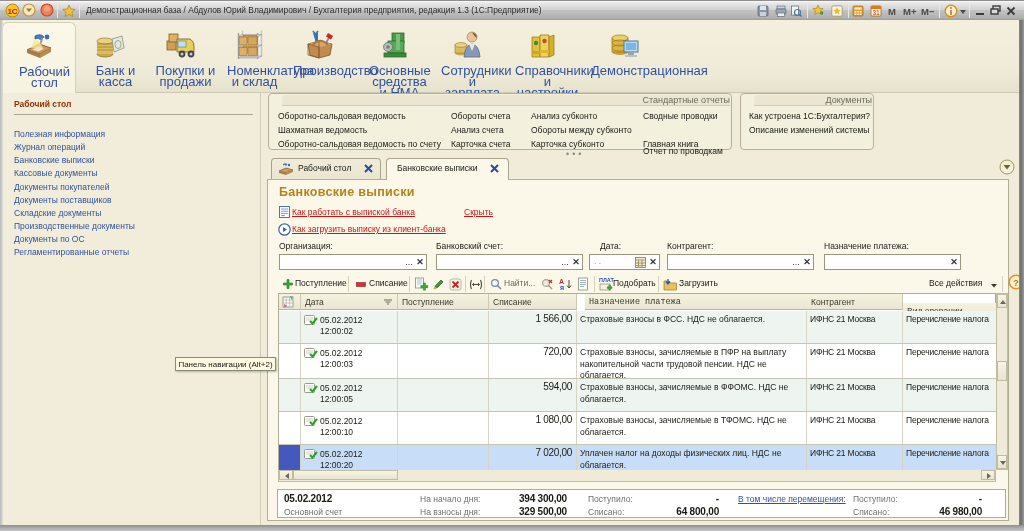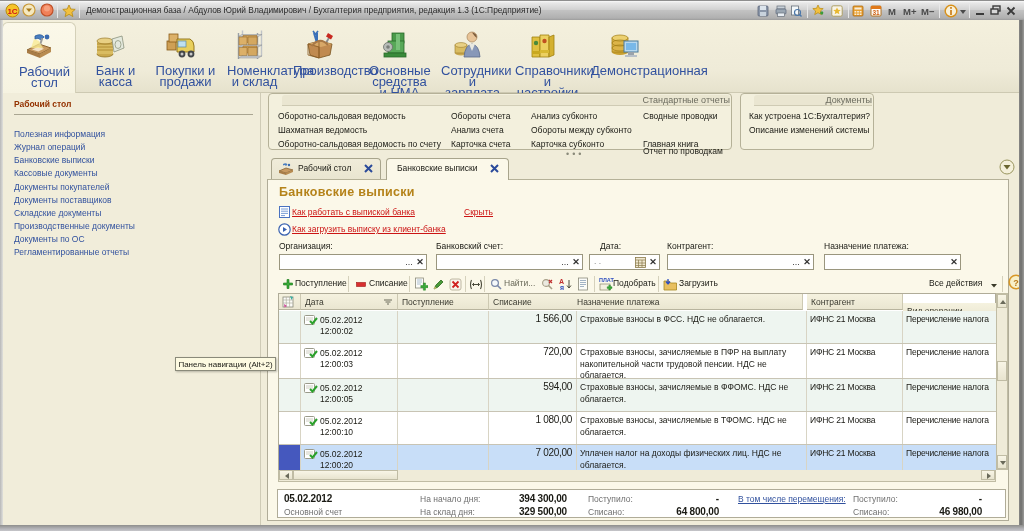--- a/index.html
+++ b/index.html
@@ -447,21 +447,21 @@
         <path d="M2 9 l3 2 l-2.5 1.5 z" fill="#d04898"></path>
       </svg>
     </div>
     <div class="th" style="left:22px;width:97px;">Дата
       <svg style="position:absolute;right:5px;top:5px" width="8" height="7" viewBox="0 0 8 7">
         <path d="M0 1 h8 M1.5 3 h5 M3 5 h2" stroke="#6a6a5a" stroke-width="1"></path>
       </svg>
     </div>
     <div class="th" style="left:119px;width:91px;">Поступление</div>
     <div class="th" style="left:210px;width:88px;">Списание</div>
-    <div class="th" style="left:294px;width:230px;">Назначение платежа</div>
+    <div class="th" style="left:306px;width:230px;font-family:Liberation Mono, monospace;">Назначение платежа</div>
     <div class="th" style="left:528px;width:96px;">Контрагент</div>
     <div class="th" style="left:624px;width:93px;border-right:none;margin-top:9px;">Вид операции</div>
     <div class="row" style="top:17px;height:33px;background:#eef5f0;">
       <div class="cell" style="left:0;width:22px;"></div>
       <div class="cell" style="left:22px;width:97px;">
           <svg class="docic" width="14" height="11" viewBox="0 0 14 11">
             <rect x="0.5" y="0.5" width="10" height="9" rx="1" fill="#fff" stroke="#9a9a8a"></rect>
             <path d="M2 3 h7 M2 5 h7" stroke="#c0c0b0" stroke-width="0.8"></path>
             <path d="M6 6 l2.5 2.5 L13 3" stroke="#2aa02a" stroke-width="2" fill="none"></path>
           </svg>
@@ -553,21 +553,21 @@
         </svg></div>
     <div class="sbtn" style="left:14px;top:0px;width:105px;height:10px;"></div>
     <div class="sbtn" style="right:0px;top:0px;width:14px;height:10px;"><svg width="14" height="10" viewBox="0 0 14 10">
           <path d="M5 2 v6 l4 -3 z" fill="#6a6a5a"></path>
         </svg></div>
   </div>
   <div id="footer">
     <div class="ft" style="left:6px;top:3px;font-weight:bold;font-size:10px;letter-spacing:-0.2px;">05.02.2012</div>
     <div class="ft gray" style="left:6px;top:17px;">Основной счет</div>
     <div class="ft gray" style="left:142px;top:4px;">На начало дня:</div>
-    <div class="ft gray" style="left:142px;top:17px;">На склад дня:</div>
+    <div class="ft gray" style="left:142px;top:17px;">На взносы дня:</div>
     <div class="ft" style="left:191px;top:3px;width:98px;text-align:right;font-weight:bold;font-size:10px;letter-spacing:-0.2px;">394 300,00</div>
     <div class="ft" style="left:191px;top:16px;width:98px;text-align:right;font-weight:bold;font-size:10px;letter-spacing:-0.2px;">329 500,00</div>
     <div class="ft gray" style="left:310px;top:4px;">Поступило:</div>
     <div class="ft gray" style="left:310px;top:17px;">Списано:</div>
     <div class="ft" style="left:350px;top:3px;width:91px;text-align:right;font-weight:bold;font-size:10px;">-</div>
     <div class="ft" style="left:350px;top:16px;width:91px;text-align:right;font-weight:bold;font-size:10px;letter-spacing:-0.2px;">64 800,00</div>
     <div class="ft" style="left:460px;top:4px;color:#31519e;text-decoration:underline;">В том числе перемещения:</div>
     <div class="ft gray" style="left:575px;top:4px;">Поступило:</div>
     <div class="ft gray" style="left:575px;top:17px;">Списано:</div>
     <div class="ft" style="left:611px;top:3px;width:93px;text-align:right;font-weight:bold;font-size:10px;">-</div>

